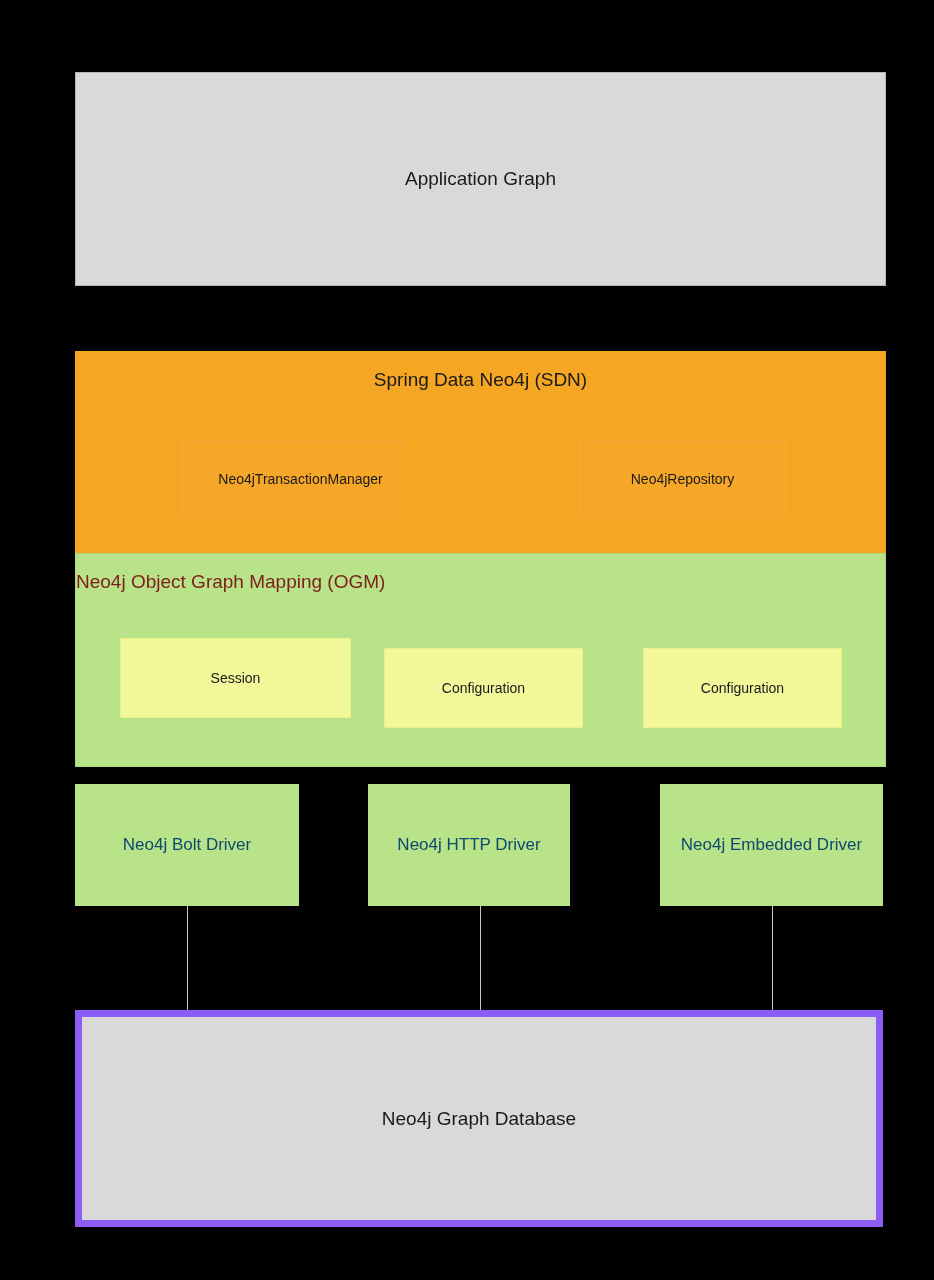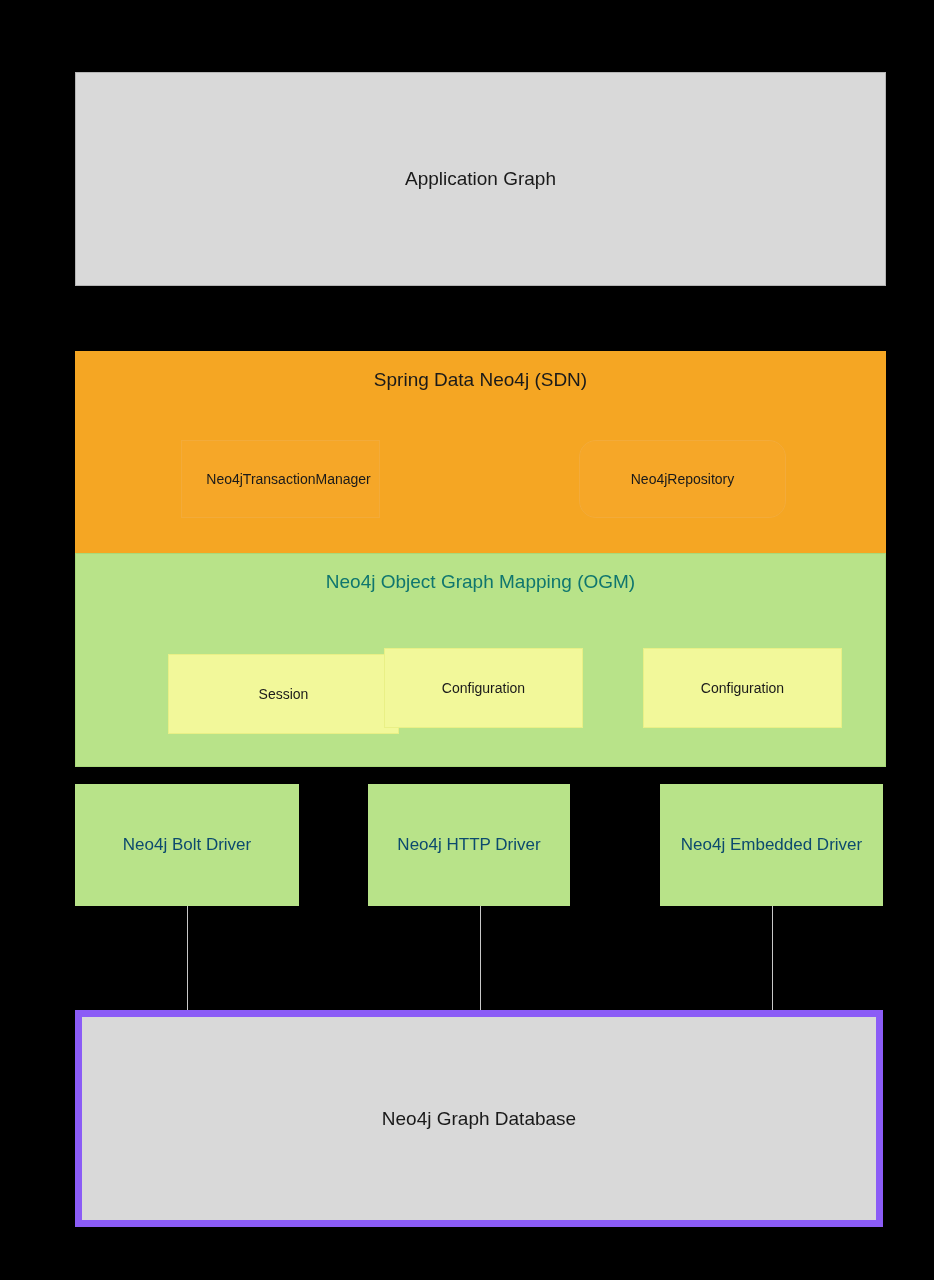--- a/index.html
+++ b/index.html
@@ -74,64 +74,63 @@
     align-items: center;
     justify-content: center;
     background: #f6a728;
     border: 1px solid #f3ab3a;
     font-size: 14px;
     color: #1a1a1a;
   }
   .sdn-sub-0 {
     left: 105px;
     top: 88px;
-    width: 199px;
+    width: 223px;
     height: 78px;
     padding-left: 16px;
   }
   .sdn-sub-1 {
     left: 503px;
     top: 88px;
     width: 207px;
     height: 78px;
-    border-radius: 17px;
   }
 
   
   .layer-ogm {
     left: 75px;
     top: 553px;
     width: 811px;
     height: 214px;
     background: #b8e389;
     border: 1px solid #a9d97a;
     display: block;
   }
   .layer-ogm .layer-title {
     position: absolute;
     left: 0;
     top: 17px;
     width: 100%;
-    text-align: center;
-    font-size: 19px;
-    color: #0f766e;
+    text-align: left;
+    font-size: 19px;
+    color: #7f1d1d;
     font-weight: 400;
   }
   .ogm-sub {
     position: absolute;
     box-sizing: border-box;
     display: flex;
     align-items: center;
     justify-content: center;
     background: #f2f89a;
     border: 1px solid #e9f086;
     font-size: 14px;
     color: #1a1a1a;
   }
-  .ogm-sub-0 { left: 44px;  top: 100px; width: 231px; height: 80px; margin-left: 48px; }
+  .ogm-sub-0 { left: 44px;  top: 84px; width: 231px; height: 80px; }
   .ogm-sub-1 { left: 308px; top: 94px; width: 199px; height: 80px; }
   .ogm-sub-2 { left: 567px; top: 94px; width: 199px; height: 80px; }
 
   
   .driver {
     top: 784px;
     height: 122px;
     background: #b8e389;
     border: 1px solid #b8e389;
     font-size: 17px;

